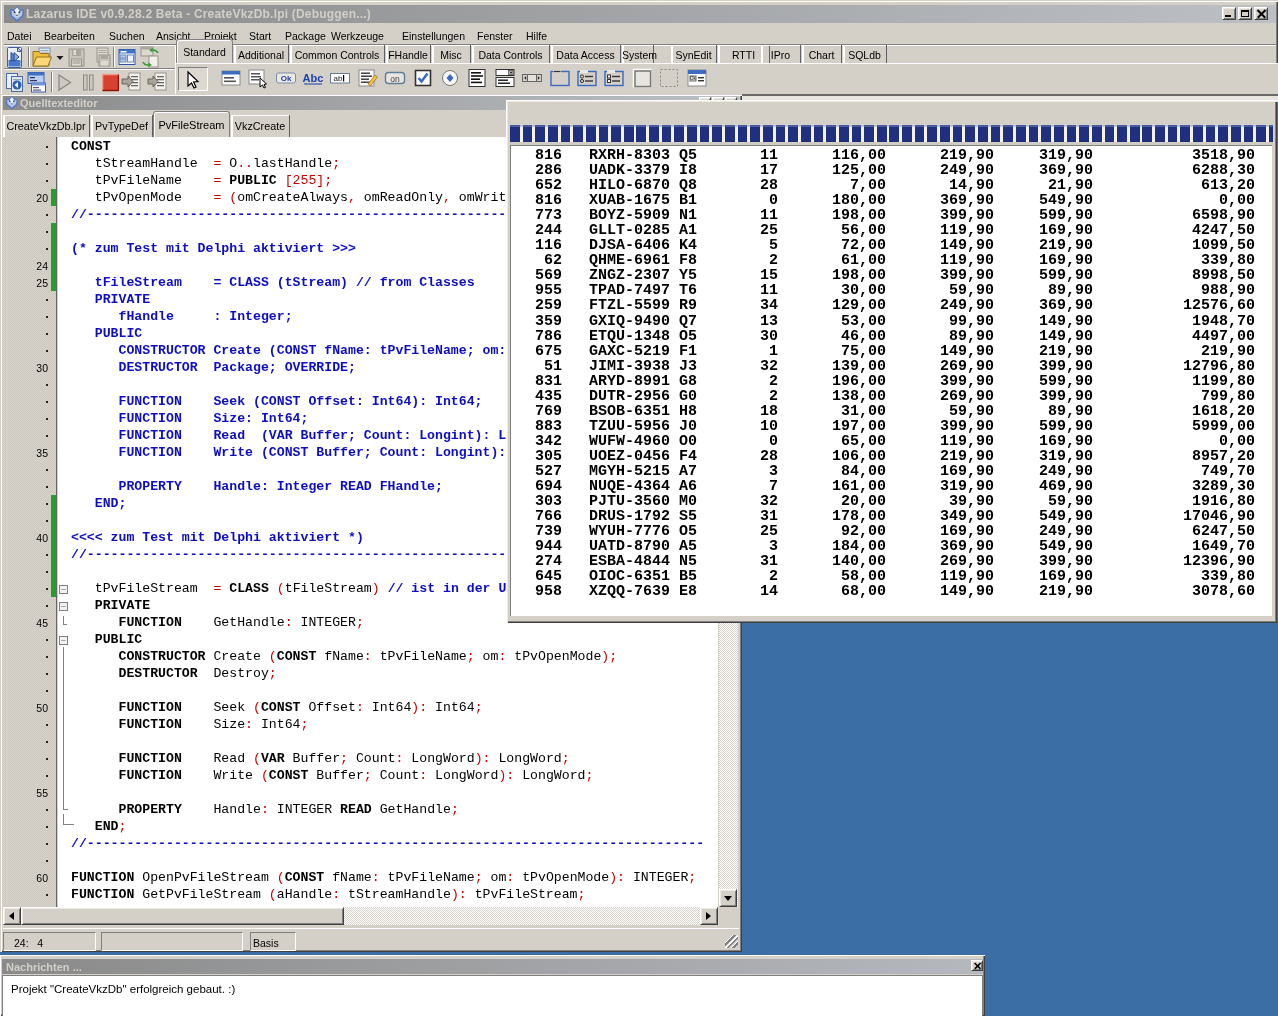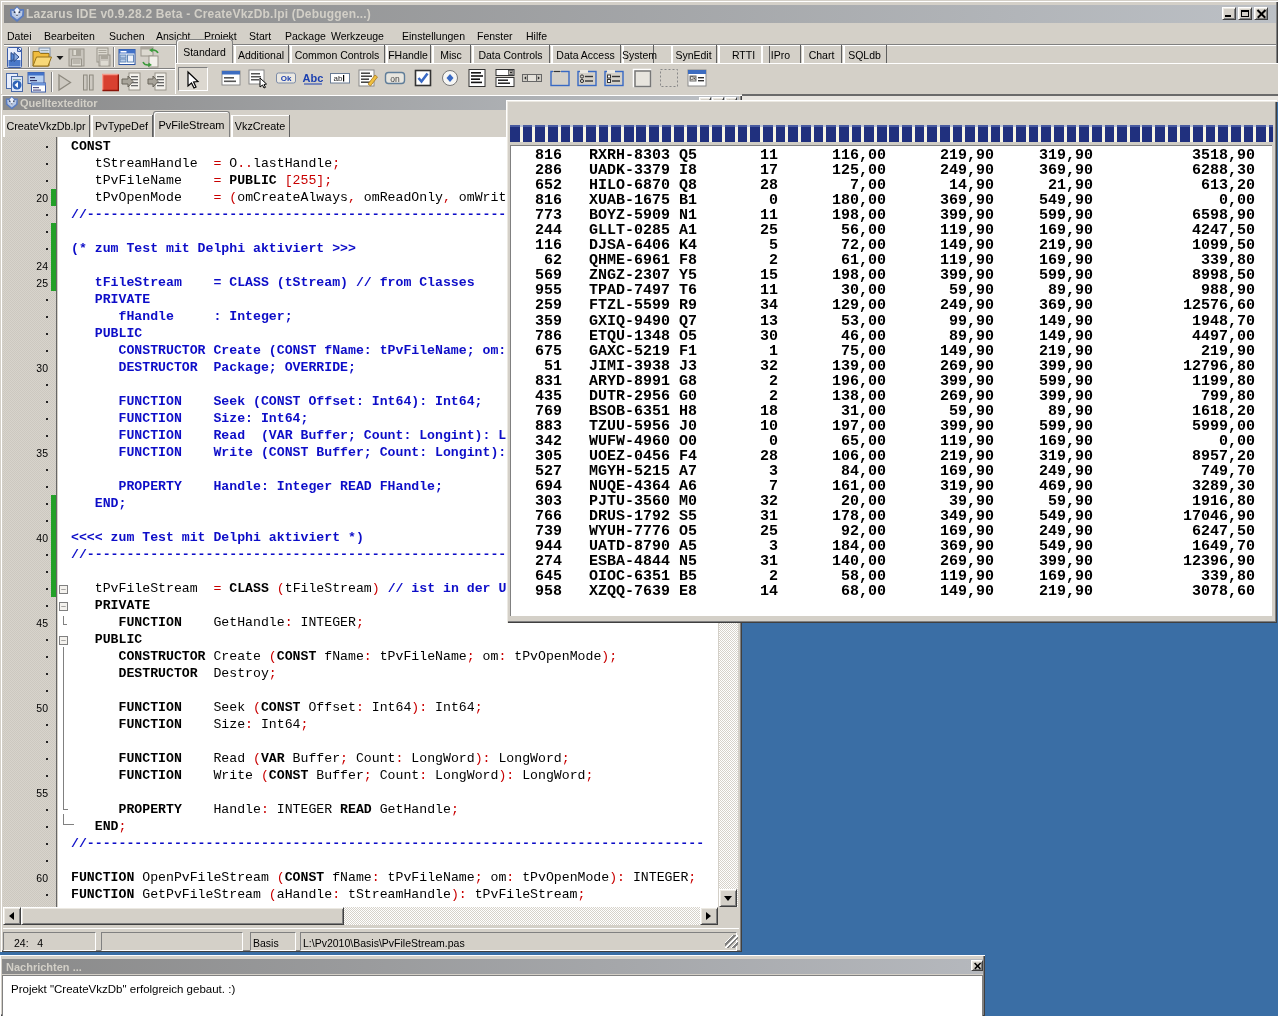--- a/index.html
+++ b/index.html
@@ -496,21 +496,20 @@
     <div class="sbtn" style="left:0;top:0;width:18px;height:18px"></div>
     <div class="arr" style="left:6px;top:5px;border-top:4px solid transparent;border-bottom:4px solid transparent;border-right:5px solid #000"></div>
     <div id="ed-thumb"></div>
     <div class="sbtn" style="left:697px;top:0;width:18px;height:18px"></div>
     <div class="arr" style="left:703px;top:5px;border-top:4px solid transparent;border-bottom:4px solid transparent;border-left:5px solid #000"></div>
   </div>
   <div id="ed-status">
     <div class="spanel" style="left:0px;width:93px">24:&nbsp;&nbsp;&nbsp;4</div>
     <div class="spanel" style="left:98px;width:142px"></div>
     <div class="spanel" style="left:247px;width:46px;padding-left:2px">Basis</div>
-    <div class="spanel" style="left:297px;width:437px;padding-left:2px">L:\Pv2010\Basis\PvFileStream.pas</div>
     <div class="sizegrip"></div>
   </div>
 </div>
 
 <div id="console" class="abs">
   <div class="blockrow"></div>
   <div id="con-client">
       <pre id="con-pre">  816   RXRH-8303 Q5       11      116,00      219,90     319,90           3518,90
   286   UADK-3379 I8       17      125,00      249,90     369,90           6288,30
   652   HILO-6870 Q8       28        7,00       14,90      21,90            613,20

